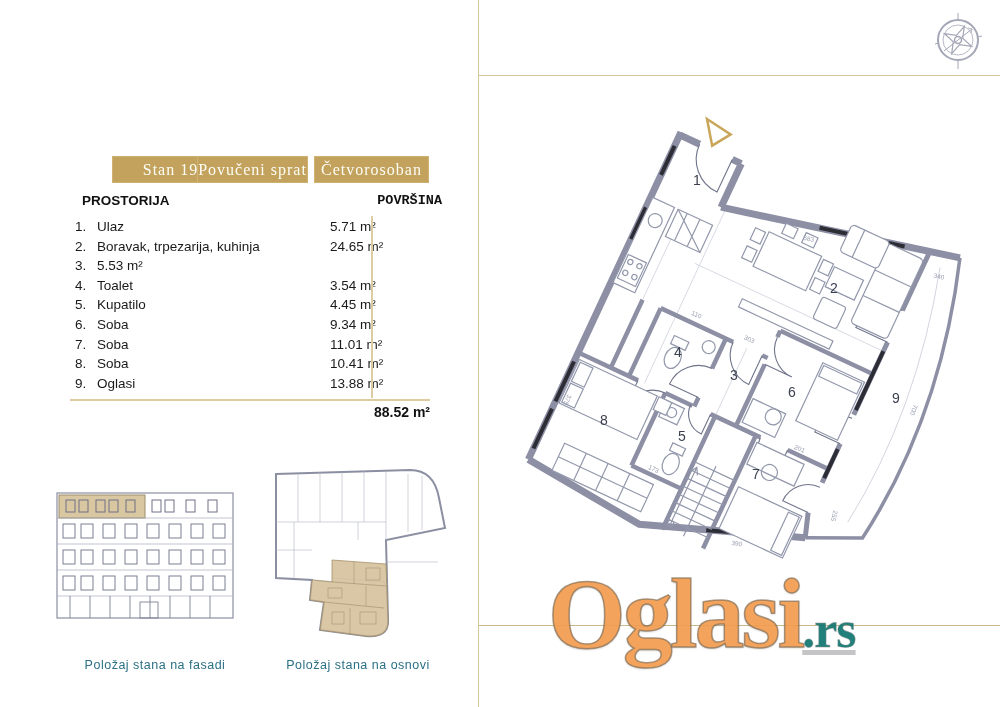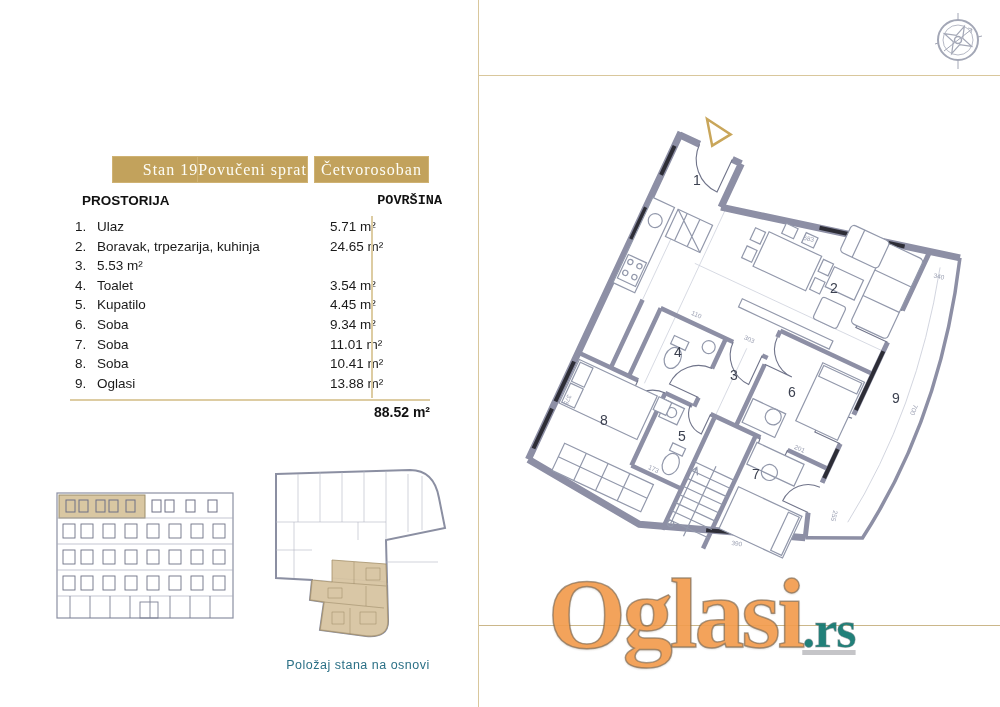--- a/index.html
+++ b/index.html
@@ -349,15 +349,16 @@
       <path d="M0,-15 L3.5,-3.5 L15,0 L3.5,3.5 L0,15 L-3.5,3.5 L-15,0 L-3.5,-3.5 Z" stroke-width="1.2" transform="rotate(25)"></path>
       <path d="M-14,11 L14,-11" stroke-width="1"></path>
       <path d="M14,-11 L10,-12 M14,-11 L13,-7" stroke-width=".8"></path>
     </g>
   </svg>
 
   <div class="watermark">
     <span class="brand">Oglasi</span><span class="tld">.rs</span>
   </div>
 
+  <div class="caption facade">Položaj stana na fasadi</div>
   <div class="caption inset">Položaj stana na osnovi</div>
 
 </div>
 
 </body></html>

